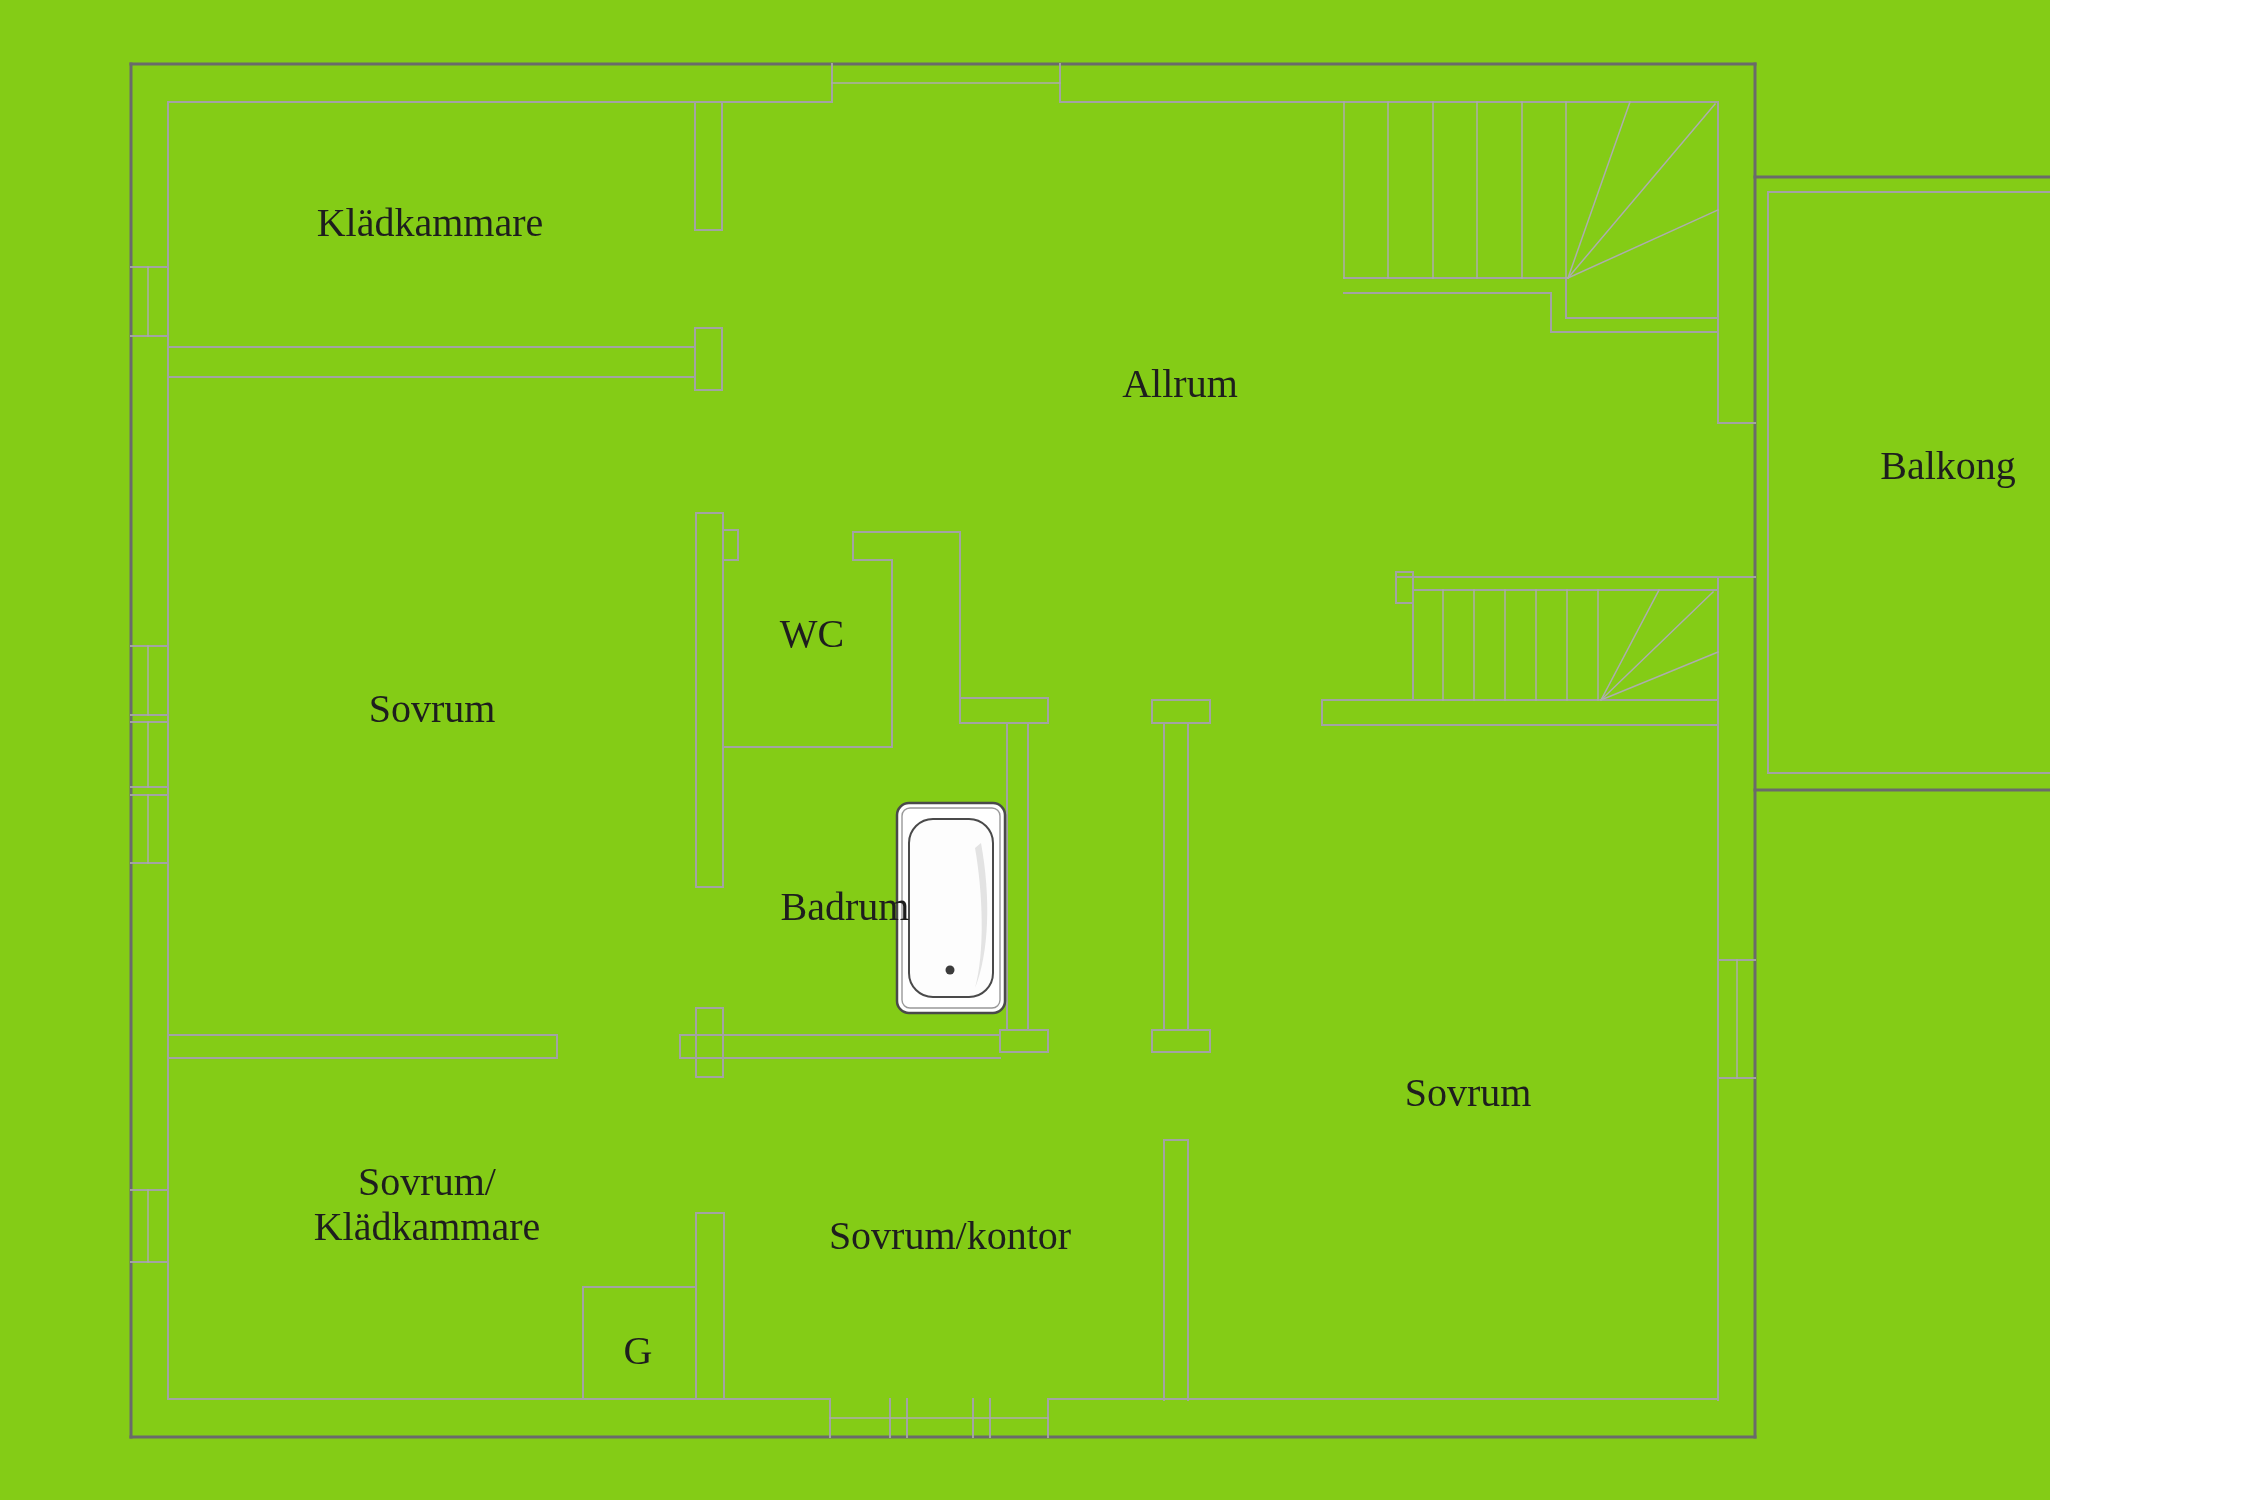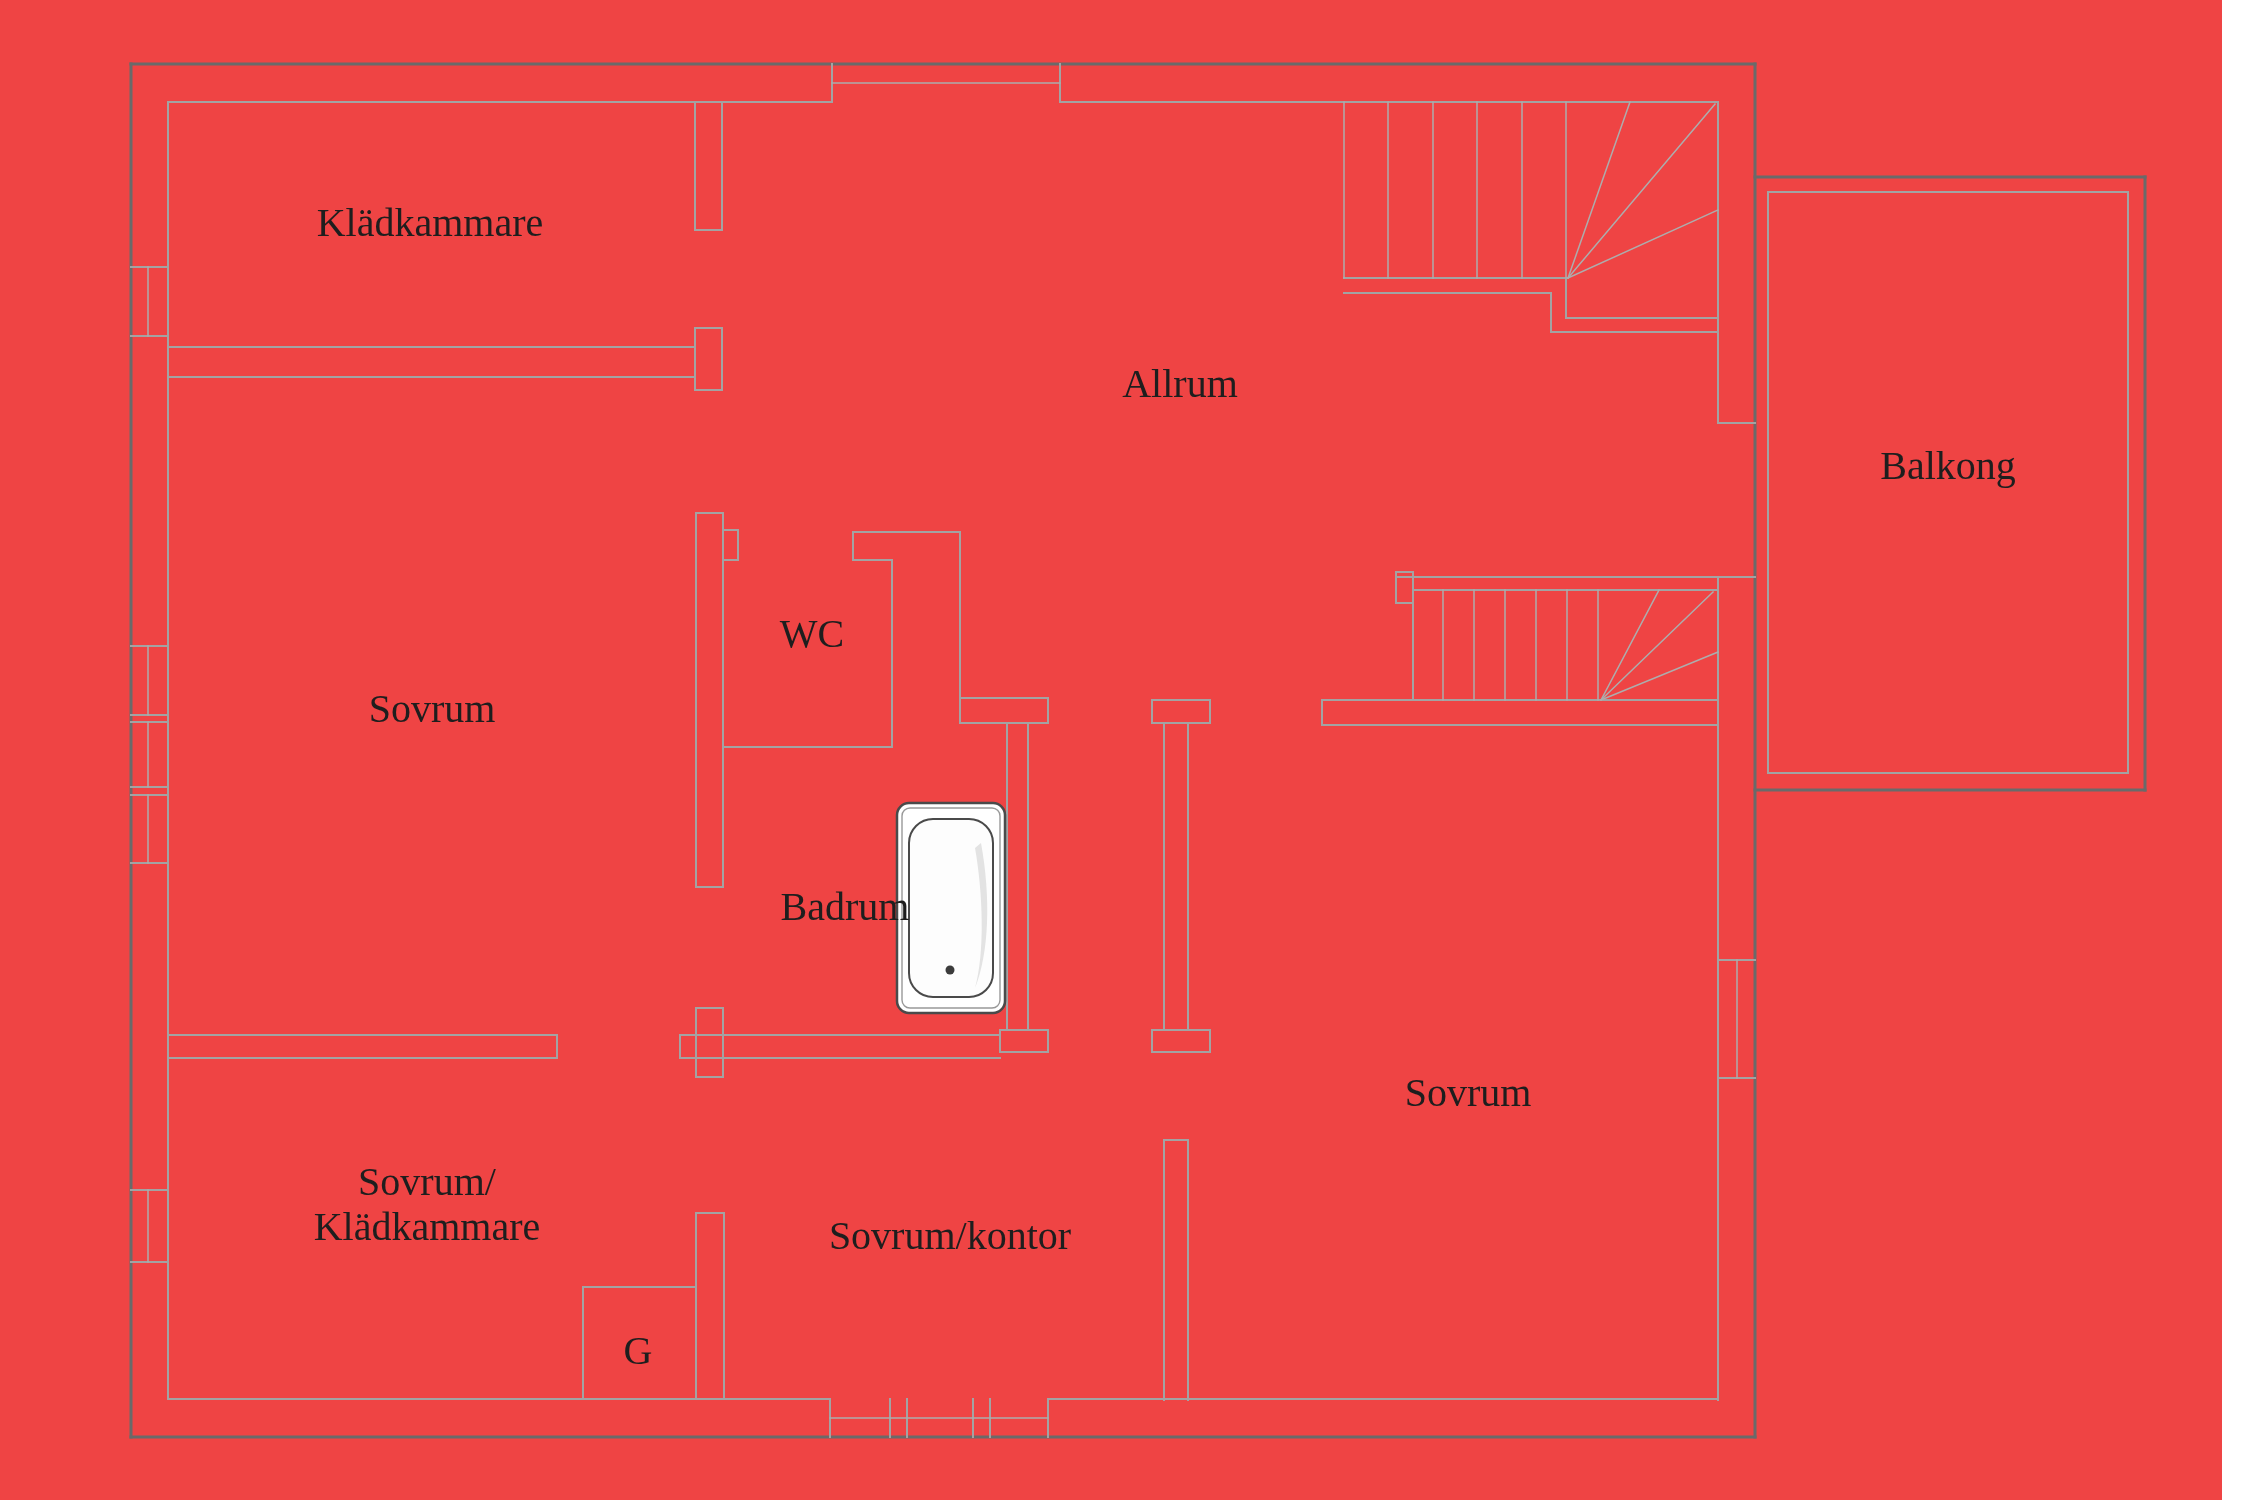--- a/index.html
+++ b/index.html
@@ -1,19 +1,19 @@
 <!DOCTYPE html>
 <html><head>
 <meta charset="utf-8">
 <style>
   html,body{margin:0;padding:0;background:#ffffff;}
   .page{
     position:relative;
-    width:2222px;height:1500px;
-    background:#ef4444;
+    width:2050px;height:1500px;
+    background:#84cc16;
     font-family:"Liberation Serif", serif;
     overflow:hidden;
     text-align:center;
   }
   #plan-svg{position:absolute;left:0;top:0;}
   text.room-label{
     fill:#1e1e1e;
     font-family:"Liberation Serif", serif;
     font-size:40px;
   }

